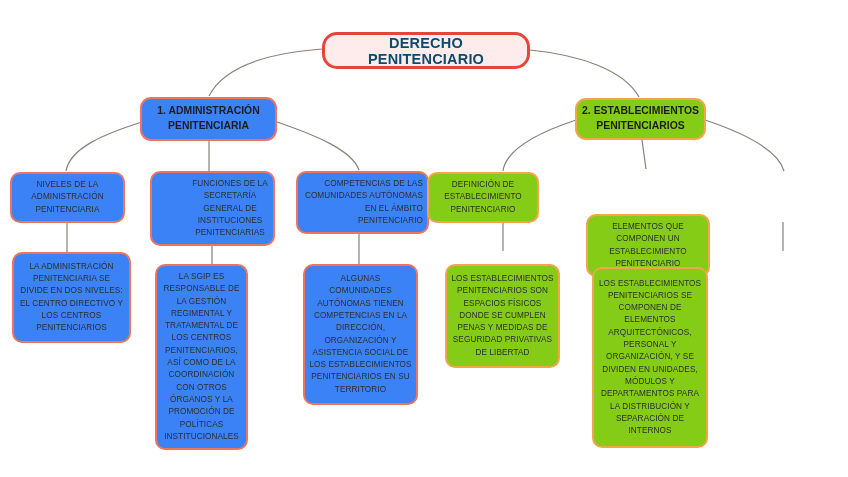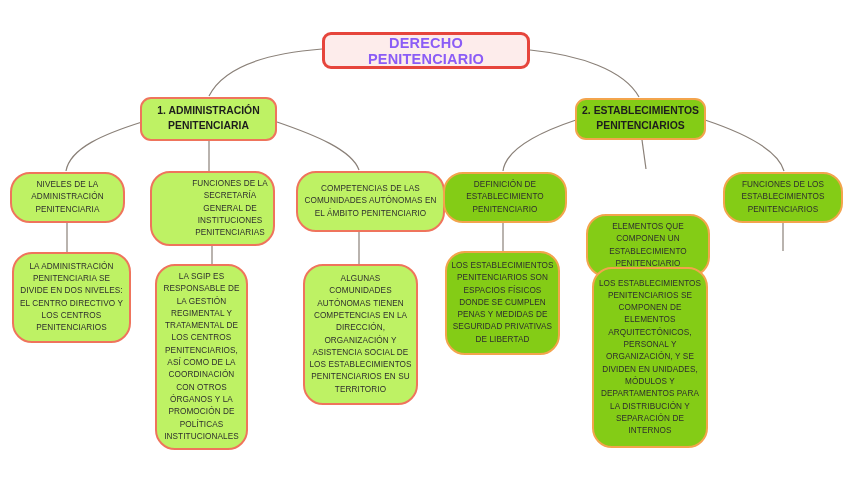--- a/index.html
+++ b/index.html
@@ -4,28 +4,28 @@
 <style>
   html,body{margin:0;padding:0;background:#ffffff;}
   .canvas{
     position:relative;width:848px;height:477px;overflow:hidden;background:#ffffff;
     font-family:"Liberation Sans","DejaVu Sans",sans-serif;
   }
   .connectors{position:absolute;left:0;top:0;width:848px;height:477px;}
   .node{
     position:absolute;box-sizing:border-box;
     display:flex;align-items:center;justify-content:center;
-    text-align:center;color:#2e2e2e;border-radius:20px;
+    text-align:center;color:#2e2e2e;border-radius:10px;
     padding:5px 4px;cursor:default;
   }
-  .pink{background:#bef264;border:2px solid #ef745c;}
+  .pink{background:#3b82f6;border:2px solid #ef745c;}
   .orange{background:#84cc16;border:2px solid #f3a44c;}
   .root{
-    background:#fdeceb;border:3px solid #e6453c;border-radius:9px;
-    font-weight:bold;font-size:14.5px;letter-spacing:.2px;color:#8b5cf6;
+    background:#fdeceb;border:3px solid #e6453c;border-radius:15px;
+    font-weight:bold;font-size:14.5px;letter-spacing:.2px;color:#0c4a6e;
     padding:4px 8px;
   }
   .branch{font-weight:bold;font-size:10.4px;line-height:1.4;color:#1d1d1d;border-radius:11px;}
   .small{font-size:8.2px;line-height:1.5;font-weight:500;letter-spacing:.1px;}
 </style>
 </head>
 <body>
 
 <div class="canvas">
 
@@ -46,26 +46,25 @@
     <path d="M 783 222 L 783 251"></path>
   </svg>
 
   <div class="node root" style="left:322px;top:32px;width:208px;height:37px;">DERECHO PENITENCIARIO</div>
 
   <div class="node pink branch" style="left:140px;top:97px;width:137px;height:44px;">1. ADMINISTRACIÓN PENITENCIARIA</div>
   <div class="node orange branch" style="left:575px;top:98px;width:131px;height:42px;">2. ESTABLECIMIENTOS PENITENCIARIOS</div>
 
   <div class="node pink small" style="left:10px;top:172px;width:115px;min-height:50px;">NIVELES DE LA ADMINISTRACIÓN PENITENCIARIA</div>
   <div class="node pink small" style="left:150px;top:171px;width:125px;min-height:61px;padding-left:39px;">FUNCIONES DE LA SECRETARÍA GENERAL DE INSTITUCIONES PENITENCIARIAS</div>
-  <div class="node pink small" style="left:296px;top:171px;width:149px;min-height:61px;">COMPETENCIAS DE LAS COMUNIDADES AUTÓNOMAS EN EL ÁMBITO PENITENCIARIO</div>
+  <div class="node pink small" style="left:296px;top:171px;width:133px;min-height:61px;text-align:right;">COMPETENCIAS DE LAS COMUNIDADES AUTÓNOMAS EN EL ÁMBITO PENITENCIARIO</div>
 
-  <div class="node orange small" style="left:443px;top:172px;width:124px;min-height:50px;">DEFINICIÓN DE ESTABLECIMIENTO PENITENCIARIO</div>
+  <div class="node orange small" style="left:427px;top:172px;width:112px;min-height:50px;">DEFINICIÓN DE ESTABLECIMIENTO PENITENCIARIO</div>
   <div class="node orange small" style="left:586px;top:170px;width:124px;min-height:62px;margin-top:44px;">ELEMENTOS QUE COMPONEN UN ESTABLECIMIENTO PENITENCIARIO</div>
-  <div class="node orange small" style="left:723px;top:172px;width:120px;min-height:50px;">FUNCIONES DE LOS ESTABLECIMIENTOS PENITENCIARIOS</div>
 
   <div class="node pink small" style="left:12px;top:252px;width:119px;min-height:91px;">LA ADMINISTRACIÓN PENITENCIARIA SE DIVIDE EN DOS NIVELES: EL CENTRO DIRECTIVO Y LOS CENTROS PENITENCIARIOS</div>
   <div class="node pink small" style="left:155px;top:264px;width:93px;min-height:156px;">LA SGIP ES RESPONSABLE DE LA GESTIÓN REGIMENTAL Y TRATAMENTAL DE LOS CENTROS PENITENCIARIOS, ASÍ COMO DE LA COORDINACIÓN CON OTROS ÓRGANOS Y LA PROMOCIÓN DE POLÍTICAS INSTITUCIONALES</div>
   <div class="node pink small" style="left:303px;top:264px;width:115px;min-height:141px;">ALGUNAS COMUNIDADES AUTÓNOMAS TIENEN COMPETENCIAS EN LA DIRECCIÓN, ORGANIZACIÓN Y ASISTENCIA SOCIAL DE LOS ESTABLECIMIENTOS PENITENCIARIOS EN SU TERRITORIO</div>
 
-  <div class="node orange small" style="left:445px;top:251px;width:115px;min-height:104px;">LOS ESTABLECIMIENTOS PENITENCIARIOS SON ESPACIOS FÍSICOS DONDE SE CUMPLEN PENAS Y MEDIDAS DE SEGURIDAD PRIVATIVAS DE LIBERTAD</div>
+  <div class="node orange small" style="left:445px;top:264px;width:115px;min-height:104px;">LOS ESTABLECIMIENTOS PENITENCIARIOS SON ESPACIOS FÍSICOS DONDE SE CUMPLEN PENAS Y MEDIDAS DE SEGURIDAD PRIVATIVAS DE LIBERTAD</div>
   <div class="node orange small" style="left:592px;top:267px;width:116px;min-height:181px;">LOS ESTABLECIMIENTOS PENITENCIARIOS SE COMPONEN DE ELEMENTOS ARQUITECTÓNICOS, PERSONAL Y ORGANIZACIÓN, Y SE DIVIDEN EN UNIDADES, MÓDULOS Y DEPARTAMENTOS PARA LA DISTRIBUCIÓN Y SEPARACIÓN DE INTERNOS</div>
 
 </div>
 
 </body></html>

